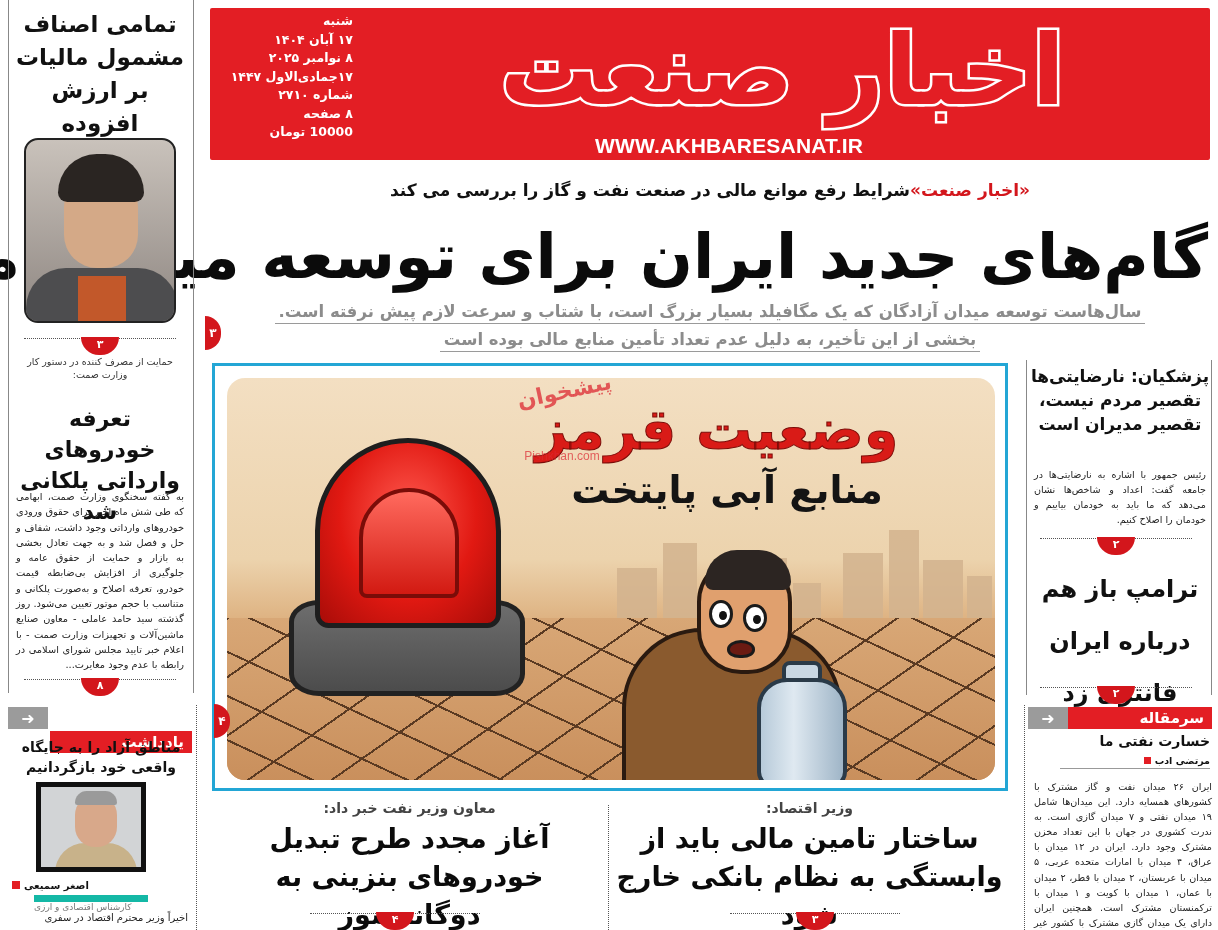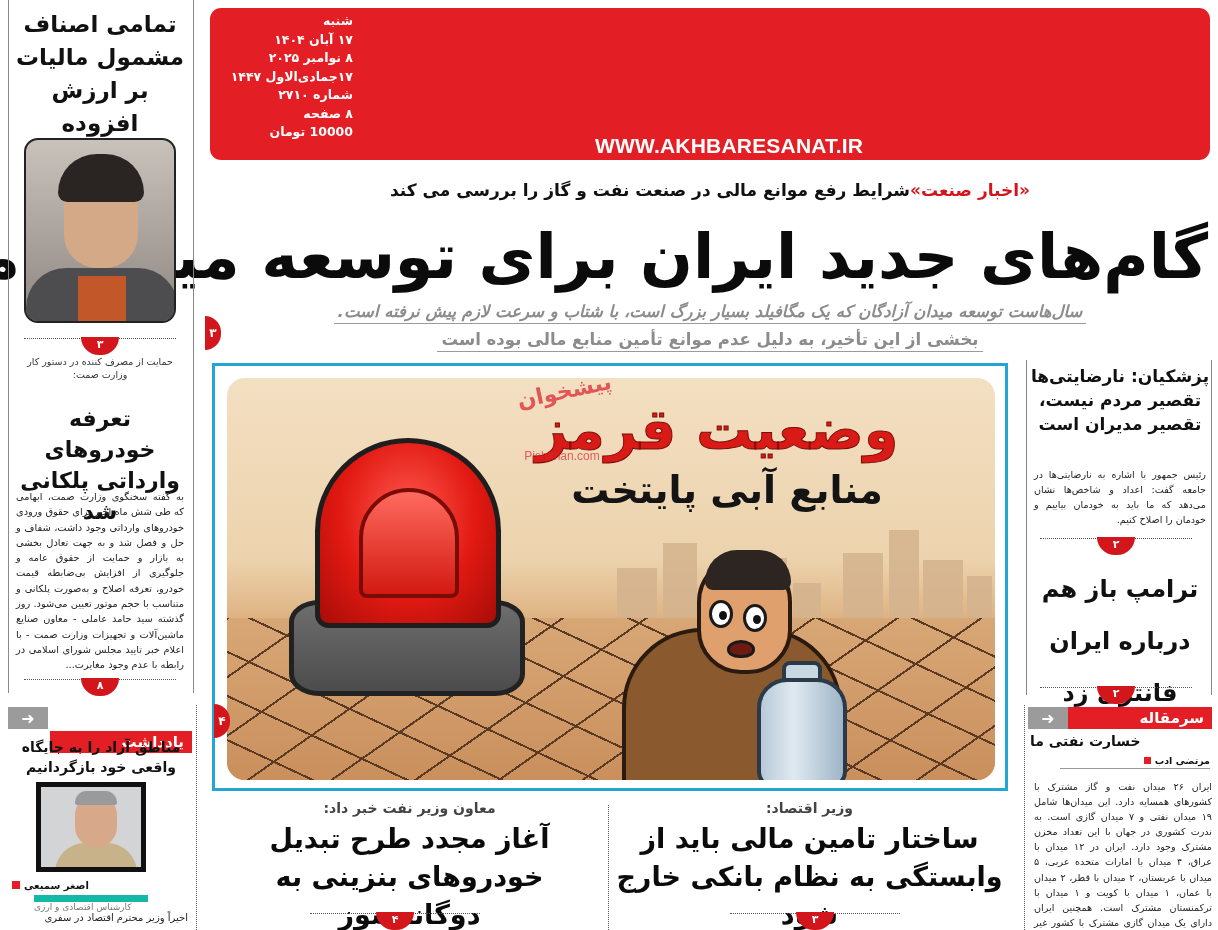--- a/index.html
+++ b/index.html
@@ -2,21 +2,21 @@
 <html lang="fa" dir="rtl"><head>
 <meta charset="utf-8">
 <style>
   * { box-sizing: border-box; margin: 0; padding: 0; }
   html, body { width: 1218px; height: 930px; overflow: hidden; background: #ffffff; }
   body { font-family: "DejaVu Sans", sans-serif; color: #111; position: relative; }
 
   
   .masthead {
     position: absolute; left: 210px; top: 8px; width: 1000px; height: 152px;
-    background: #e31e24; border-radius: 11px; overflow: hidden;
+    background: #e31e24; border-radius: 2px; overflow: hidden;
   }
   .issue-info {
     position: absolute; left: 8px; top: 4px; width: 135px;
     color: #ffffff; font-weight: bold; font-size: 12.5px; line-height: 18.5px;
     text-align: right; direction: rtl;
   }
   .logo-wrap {
     position: absolute; left: 150px; top: 2px; width: 845px; height: 120px;
     display: flex; align-items: center; justify-content: center;
   }
@@ -42,21 +42,21 @@
   .headline {
     position: absolute; left: 212px; top: 218px; width: 996px;
     text-align: center; font-size: 62px; font-weight: bold; line-height: 78px;
     color: #0b0b0b; letter-spacing: -2px; white-space: nowrap; direction: rtl;
   }
   .subline {
     position: absolute; left: 215px; width: 990px; text-align: center;
     font-size: 16.5px; font-weight: bold; color: #8c8c8c; direction: rtl;
   }
   .subline span { border-bottom: 1px solid #9a9a9a; padding: 0 4px 2px; }
-  .sub1 { top: 302px; font-style: italic; }
+  .sub1 { top: 302px; }
   .sub2 { top: 330px; }
 
   .page-tab-side {
     position: absolute; width: 16px; height: 34px; background: #d3161c;
     border-radius: 0 17px 17px 0; color: #fff; font-size: 12px; font-weight: bold;
     display: flex; align-items: center; justify-content: center;
   }
 
   
   .cartoon-frame {
@@ -181,49 +181,52 @@
   .photo2 .hair { position: absolute; left: 34px; top: 4px; width: 42px; height: 14px; background: #9a9a9a; border-radius: 20px 20px 4px 4px; }
   .photo2 .body { position: absolute; left: 14px; top: 56px; width: 82px; height: 30px; background: #c8b28a; border-radius: 30px 30px 0 0; }
   .author { position: absolute; left: 12px; top: 880px; width: 136px; text-align: left; font-size: 10px; font-weight: bold; direction: rtl; }
   .author::after { content: ""; display: inline-block; width: 8px; height: 8px; background: #e31e24; margin-right: 4px; }
   .author-role { position: absolute; left: 34px; top: 895px; width: 114px; text-align: left; font-size: 9px; color: #777; border-top: 7px solid #14b8a6; direction: rtl; }
   .lc-op-body { position: absolute; left: 14px; top: 912px; width: 174px; text-align: justify; font-size: 10px; color: #222; direction: rtl; }
   .rc-box { position: absolute; left: 1026px; top: 360px; width: 186px; height: 335px; border-left: 1px solid #888; border-right: 1px solid #888; }
   .rc-head1 { position: absolute; left: 1030px; top: 364px; width: 180px; text-align: center; font-size: 17px; font-weight: bold; line-height: 24px; direction: rtl; }
   .rc-body1 { position: absolute; left: 1034px; top: 467px; width: 172px; text-align: justify; font-size: 9.6px; line-height: 15px; color: #222; direction: rtl; }
   .rc-head2 { position: absolute; left: 1030px; top: 563px; width: 180px; text-align: center; font-size: 24px; font-weight: bold; line-height: 52px; direction: rtl; }
-  .rc-editorial-title { position: absolute; left: 1030px; top: 733px; width: 180px; text-align: left; font-size: 14px; font-weight: bold; direction: rtl; }
+  .rc-editorial-title { position: absolute; left: 1030px; top: 733px; width: 180px; text-align: right; font-size: 14px; font-weight: bold; direction: rtl; }
   .rc-author { position: absolute; left: 1060px; top: 755px; width: 150px; text-align: right; font-size: 9.5px; font-weight: bold; direction: rtl; border-bottom: 1px solid #999; padding-bottom: 2px; }
   .rc-author::after { content: ""; display: inline-block; width: 7px; height: 7px; background: #e31e24; margin-right: 4px; }
   .rc-body2 { position: absolute; left: 1034px; top: 779px; width: 178px; text-align: justify; font-size: 9.6px; line-height: 15.1px; color: #222; direction: rtl; }
   .rc-dotted { position: absolute; left: 1024px; top: 705px; height: 225px; border-left: 1px dotted #555; }
   .lc-dotted { position: absolute; left: 196px; top: 705px; height: 225px; border-left: 1px dotted #555; }
 </style>
 </head>
 <body>
 
 <div class="masthead">
   <div class="issue-info">
     <div>شنبه</div>
     <div>۱۷ آبان ۱۴۰۴</div>
     <div>۸ نوامبر ۲۰۲۵</div>
     <div>۱۷جمادی‌الاول ۱۴۴۷</div>
     <div>شماره ۲۷۱۰</div>
     <div>۸ صفحه</div>
     <div>10000 تومان</div>
   </div>
+  <div class="logo-wrap">
+    <span class="logo-text">اخبار صنعت</span>
+  </div>
   <div class="logo-url">WWW.AKHBARESANAT.IR</div>
 </div>
 
 <div class="kicker">
   <span class="brand">«اخبار صنعت»</span><span>شرایط رفع موانع مالی در صنعت نفت و گاز را بررسی می کند</span>
 </div>
 <div class="headline">گام‌های جدید ایران برای توسعه میادین مشترک</div>
 <div class="subline sub1"><span>سال‌هاست توسعه میدان آزادگان که یک مگافیلد بسیار بزرگ است، با شتاب و سرعت لازم پیش نرفته است.</span></div>
-<div class="subline sub2"><span>بخشی از این تأخیر، به دلیل عدم موانع تأمین منابع مالی بوده است</span></div>
+<div class="subline sub2"><span>بخشی از این تأخیر، به دلیل عدم تعداد تأمین منابع مالی بوده است</span></div>
 <div class="page-tab-side" style="left:205px; top:316px;">۳</div>
 
 <div class="cartoon-frame">
   <div class="cartoon">
     <div class="skyline">
       <div style="left:0;width:40px;height:70px"></div>
       <div style="left:46px;width:34px;height:95px"></div>
       <div style="left:86px;width:46px;height:60px"></div>
       <div style="left:140px;width:30px;height:80px"></div>
       <div style="left:176px;width:28px;height:55px"></div>

